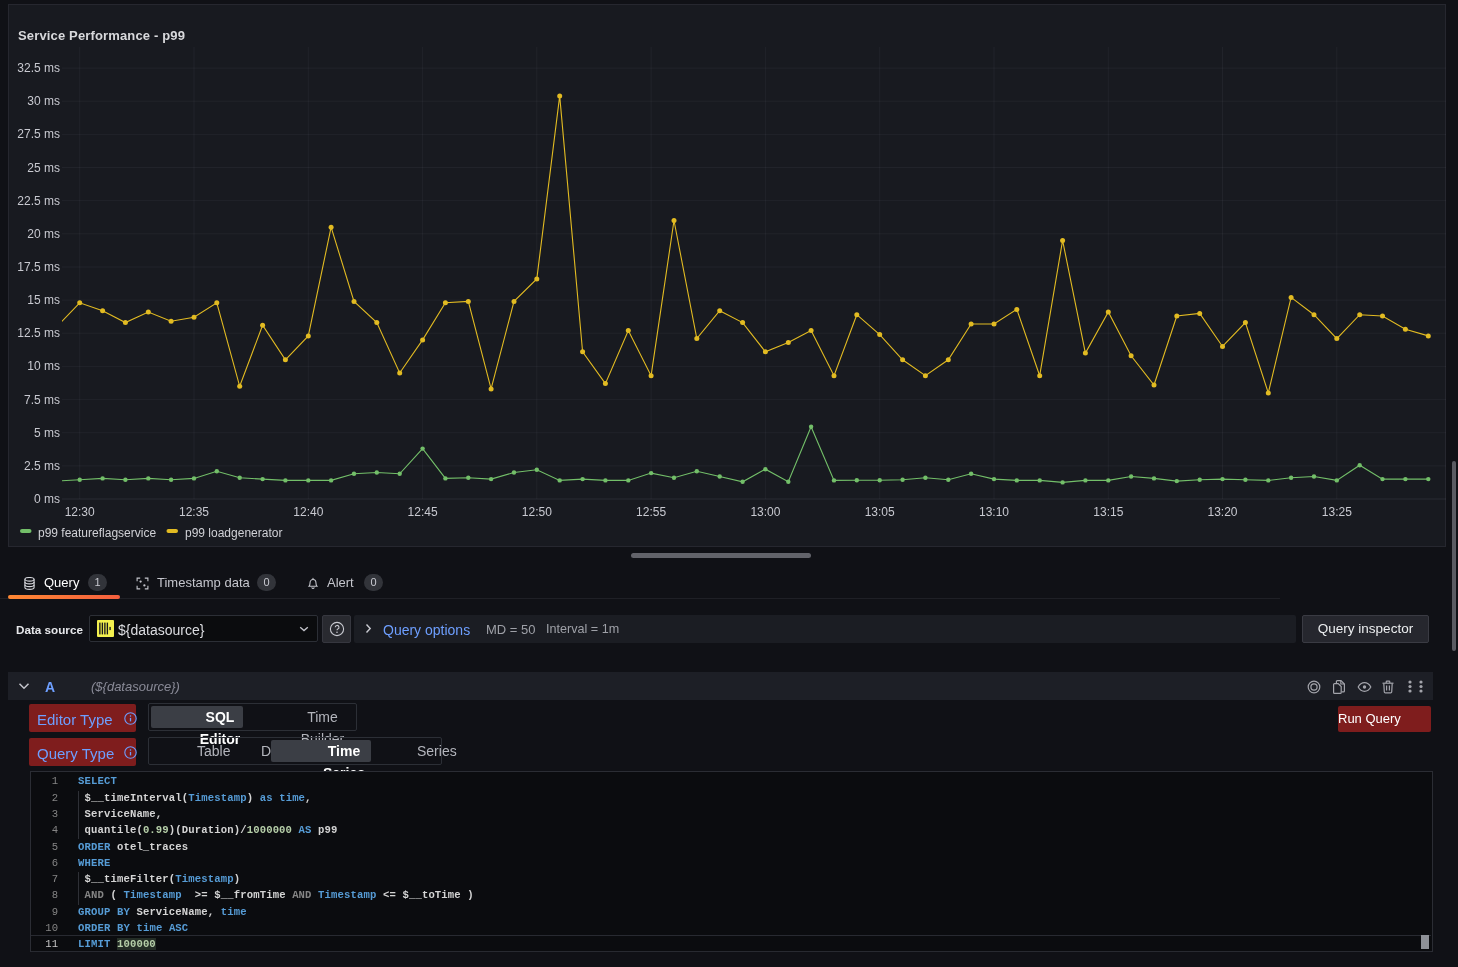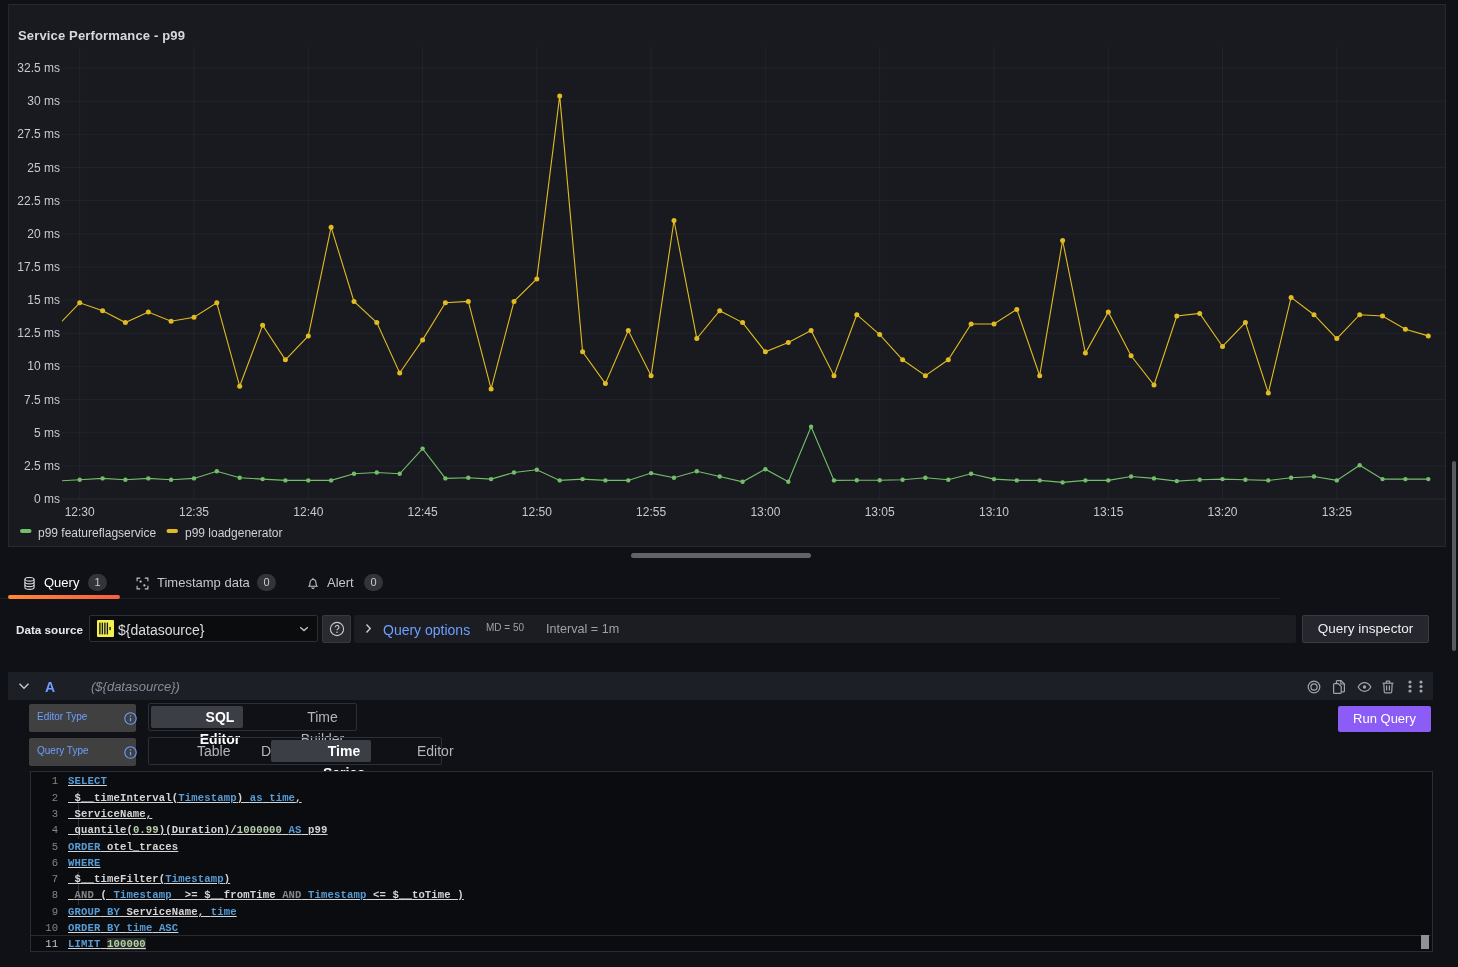--- a/index.html
+++ b/index.html
@@ -16,34 +16,34 @@
 .tab.active { color:#ffffff; font-weight:500; }
 .badge { position:absolute; top:9px; height:17px; min-width:19px; padding:0 6px; border-radius:9px; background:#32343a; color:#c9cad1; font-size:11px; font-weight:500; line-height:17px; text-align:center; }
 .underline { position:absolute; left:8px; top:30px; width:112px; height:4px; border-radius:2px; background:linear-gradient(90deg,#ff8833,#f55f3e); }
 .dsrow { position:absolute; left:0; top:615px; width:1458px; height:27px; }
 .dslabel { position:absolute; left:16px; top:7.5px; font-size:11.7px; font-weight:700; color:#e6e7ea; }
 .select { position:absolute; left:89px; top:0; width:229px; height:27px; background:#0b0c0e; border:1px solid #2c2f36; border-radius:2px; }
 .helpbtn { position:absolute; left:322px; top:0; width:29px; height:28px; background:#292a30; border:1px solid #36373f; border-radius:2px; }
 .qopts { position:absolute; left:354px; top:0; width:942px; height:28px; background:#1b1d23; border-radius:2px; }
 .qinsp { position:absolute; left:1302px; top:0; width:127px; height:28px; background:#26272e; border:1px solid #3a3b43; border-radius:2px; color:#eceef0; font-size:13.5px; font-weight:500; text-align:center; line-height:26px; }
 .arow { position:absolute; left:8px; top:672px; width:1425px; height:28px; background:#1d1f26; }
-.lblbox { position:absolute; left:29px; height:28px; background:#404040; border-radius:2px; color:#6e9fff; font-size:10px; font-weight:500; }
+.lblbox { position:absolute; left:29px; height:28px; background:#7f1d1d; border-radius:2px; color:#6e9fff; font-size:15px; font-weight:500; }
 .rgroup { position:absolute; height:28px; border:1px solid #2c2f36; border-radius:2px; background:transparent; }
 .seg { position:absolute; top:2px; height:22px; border-radius:2px; font-size:14px; line-height:22px; text-align:center; color:#b3b5bc;padding-left:46px; }
 .seg.active { background:#3b3e45; color:#ffffff; font-weight:700; }
 .editor { position:absolute; left:30px; top:771px; width:1403px; height:181px; background:#0b0c0f; border:1px solid #2b2d34; }
 .lnum { position:absolute; width:28px; text-align:right; left:30px; font:10.6px "Liberation Mono",monospace; line-height:16.27px; color:#858585; }
 .lnum.cur { color:#c6c6c6; }
-.cl { position:absolute; left:68px; font:600 10.6px "Liberation Mono",monospace; letter-spacing:0.13px; line-height:16.27px; color:#d4d4d4; white-space:pre;text-decoration:underline; }
+.cl { position:absolute; left:78px; font:600 10.6px "Liberation Mono",monospace; letter-spacing:0.13px; line-height:16.27px; color:#d4d4d4; white-space:pre; }
 .k { color:#569cd6; } .n { color:#b5cea8; } .o { color:#858585; }
 .hl { background:#242d26; }
 .curline { position:absolute; left:31px; top:935.3px; width:1400px; height:16.4px; border-top:1px solid #282a31; border-bottom:1px solid #282a31; }
 .mthumb { position:absolute; left:1421px; top:935px; width:8px; height:14px; background:#8e9197; }
 .iguide { position:absolute; left:47px; width:1px; background:#2e3036; }
-.runq { position:absolute; left:1338px; top:706px; width:93px; height:26px; background:#8b5cf6; border-radius:2px; color:#ffffff; font-size:13px; font-weight:500; text-align:center; line-height:26px; }
+.runq { position:absolute; left:1338px; top:706px; width:93px; height:26px; background:#7f1d1d; border-radius:2px; color:#ffffff; font-size:13px; font-weight:500; text-align:left; line-height:26px; }
 </style></head>
 <body>
 <div class="panel"></div>
 <div class="ptitle">Service Performance - p99</div>
 <svg class="chart" width="1458" height="967" viewBox="0 0 1458 967">
 <defs>
       <clipPath id="plot">
         <rect x="62" y="40" width="1384" height="462"></rect>
       </clipPath>
     </defs>
@@ -298,21 +298,21 @@
 </svg>
       </div>
     </div>
   <div class="qopts">
     <div class="abs" style="left:11px;top:8px">
         <svg width="7" height="11" viewBox="0 0 7 11" fill="none" stroke="#c9cad1" stroke-width="1.4">
           <path d="M1.5 1.5 L5.2 5.5 L1.5 9.5"></path>
         </svg>
       </div>
     <div class="abs" style="left:29px;top:6.5px;font-size:14px;font-weight:500;color:#6e9fff">Query options</div>
-    <div class="abs" style="left:132px;top:7px;font-size:10px;color:#9ea0a7">MD = 50</div>
+    <div class="abs" style="left:132px;top:7px;font-size:13px;color:#9ea0a7">MD = 50</div>
     <div class="abs" style="left:192px;top:7px;font-size:12.6px;color:#9ea0a7">Interval = 1m</div>
   </div>
   <div class="qinsp">Query inspector</div>
 </div>
 
 <div class="arow">
   <div class="abs" style="left:10px;top:9.7px">
       <svg width="12" height="8" viewBox="0 0 12 8" fill="none" stroke="#c4c5cc" stroke-width="1.5">
         <path d="M1.5 1.8 L6 6.2 L10.5 1.8"></path>
       </svg>
@@ -381,21 +381,21 @@
 <circle cx="6.5" cy="6.5" r="5.7"></circle>
 <path d="M6.5 5.9 V9.4" stroke-width="1.3"></path>
 <circle cx="6.5" cy="3.9" r="0.75" fill="#6e9fff" stroke="none"></circle>
 </svg>
     </div>
 </div>
 <div class="rgroup" style="left:148px;top:737px;width:294px">
   <div class="seg" style="left:2px;width:64px">Table</div>
   <div class="seg" style="left:66px;width:56px">Data</div>
   <div class="seg active" style="left:122px;width:100px">Time Series</div>
-  <div class="seg" style="left:222px;width:68px">Editor</div>
+  <div class="seg" style="left:222px;width:68px">Series</div>
 </div>
 
 <div class="editor">
   <div class="iguide" style="top:18.6px;height:48.8px"></div>
   <div class="iguide" style="top:100px;height:32.5px"></div>
 </div>
 <div class="curline"></div>
 <div class="lnum" style="top:773.4px">1</div>
 <div class="lnum" style="top:789.7px">2</div>
 <div class="lnum" style="top:805.9px">3</div>

